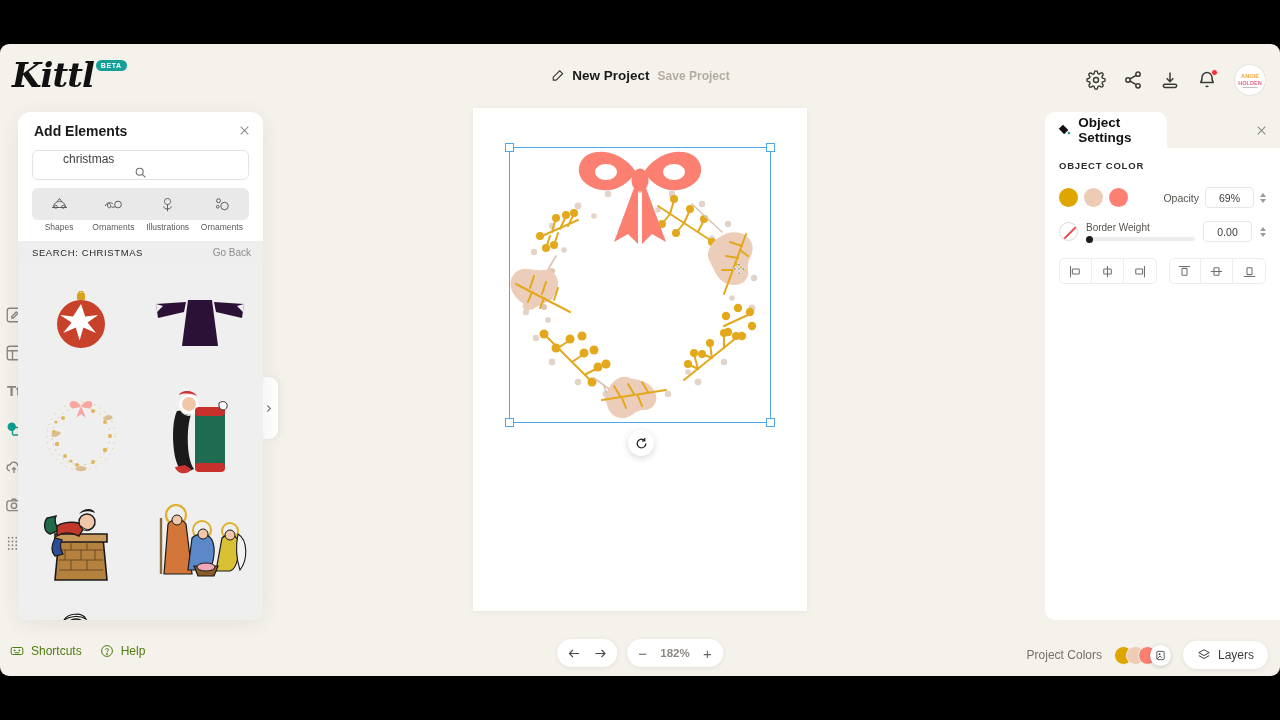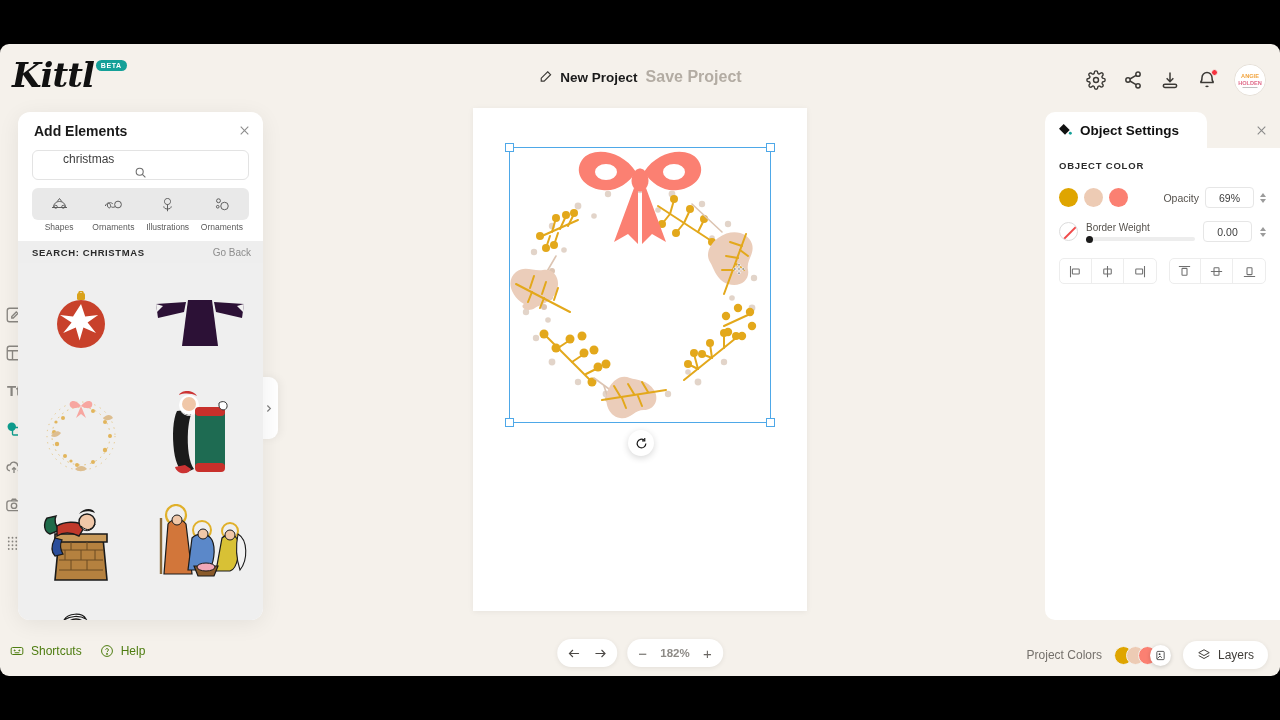--- a/index.html
+++ b/index.html
@@ -34,21 +34,21 @@
     margin-left: 2px; margin-top: 4px;
     background: #14A098; color: #fff;
     font-size: 7px; font-weight: bold; letter-spacing: .6px;
     padding: 2px 5px 2px 5px; border-radius: 7px;
   }
   .proj-title {
     position: absolute; left: 50%; transform: translateX(-50%); top: 24px;
     display: flex; align-items: center; gap: 8px;
   }
   .proj-name { font-size: 13.5px; font-weight: bold; color: #1a1a1a; }
-  .proj-save { font-size: 16px; color: #b3aca3; font-weight: bold; }
+  .proj-save { font-size: 12px; color: #b3aca3; font-weight: bold; }
 
   .top-right {
     position: absolute; right: 14px; top: 20px;
     display: flex; align-items: center; gap: 17px;
   }
   .ticon { width: 20px; height: 20px; color: #3c3a36; position: relative; cursor: pointer; }
   .bell-dot {
     position: absolute; right: -1px; top: -1px;
     width: 7px; height: 7px; border-radius: 50%; background: #F5333F;
     border: 1.2px solid #F5F1EB;
@@ -117,21 +117,21 @@
     cursor: pointer; color: #5a5a5a; }
   .cat svg { width: 21px; height: 19px; }
   .cat-labels { display: flex; margin: 2px 14px 0 14px; }
   .cat-label { flex: 1; text-align: center; font-size: 8.5px; color: #5b5b5b; }
 
   .sr-head {
     margin: 9px 0 0 0; height: 22px; background: #eeeeee;
     display: flex; align-items: center; justify-content: space-between;
     padding: 0 12px 0 14px;
   }
-  .sr-title { font-size: 9.5px; font-weight: bold; letter-spacing: .6px; color: #2a2a2a; }
+  .sr-title { font-size: 9.5px; font-weight: normal; letter-spacing: .6px; color: #2a2a2a; }
   .sr-back { font-size: 10px; color: #8d8d8d; cursor: pointer; }
 
   .grid {
     background: #efefef; padding: 10px 8px 8px 8px;
     display: grid; grid-template-columns: 1fr 1fr; gap: 10px;
     height: 358px; overflow: hidden;
   }
   .cell { height: 100px; display: flex; align-items: center; justify-content: center;
     cursor: pointer; }
   .cell svg { display: block; }
@@ -173,21 +173,21 @@
   .rotate-handle svg { width: 13px; height: 13px; color: #1b1b1b; }
   .move-cursor { position: absolute; left: 452px; top: 218px;
     width: 14px; height: 14px; color: #444; }
 
   
   .rpanel {
     position: absolute; right: 0; top: 68px; width: 235px; height: 508px;
     z-index: 3;
   }
   .rtab {
-    position: absolute; left: 0; top: 0; width: 162px; height: 36px;
+    position: absolute; left: 0; top: 0; width: 122px; height: 36px;
     background: #fff; border-radius: 10px 10px 0 0;
     display: flex; align-items: center; gap: 7px; padding-left: 12px;
   }
   .rtab-title { font-size: 13.5px; font-weight: bold; color: #111; }
   .rtab-icon { width: 16px; height: 16px; color: #111; }
   .rbody {
     position: absolute; left: 0; top: 36px; right: 0; bottom: 0;
     background: #fff; border-radius: 0 0 0 10px; padding: 12px 14px 0 14px;
   }
   .rclose { position: absolute; right: 12px; top: 12px; width: 13px; height: 13px;

